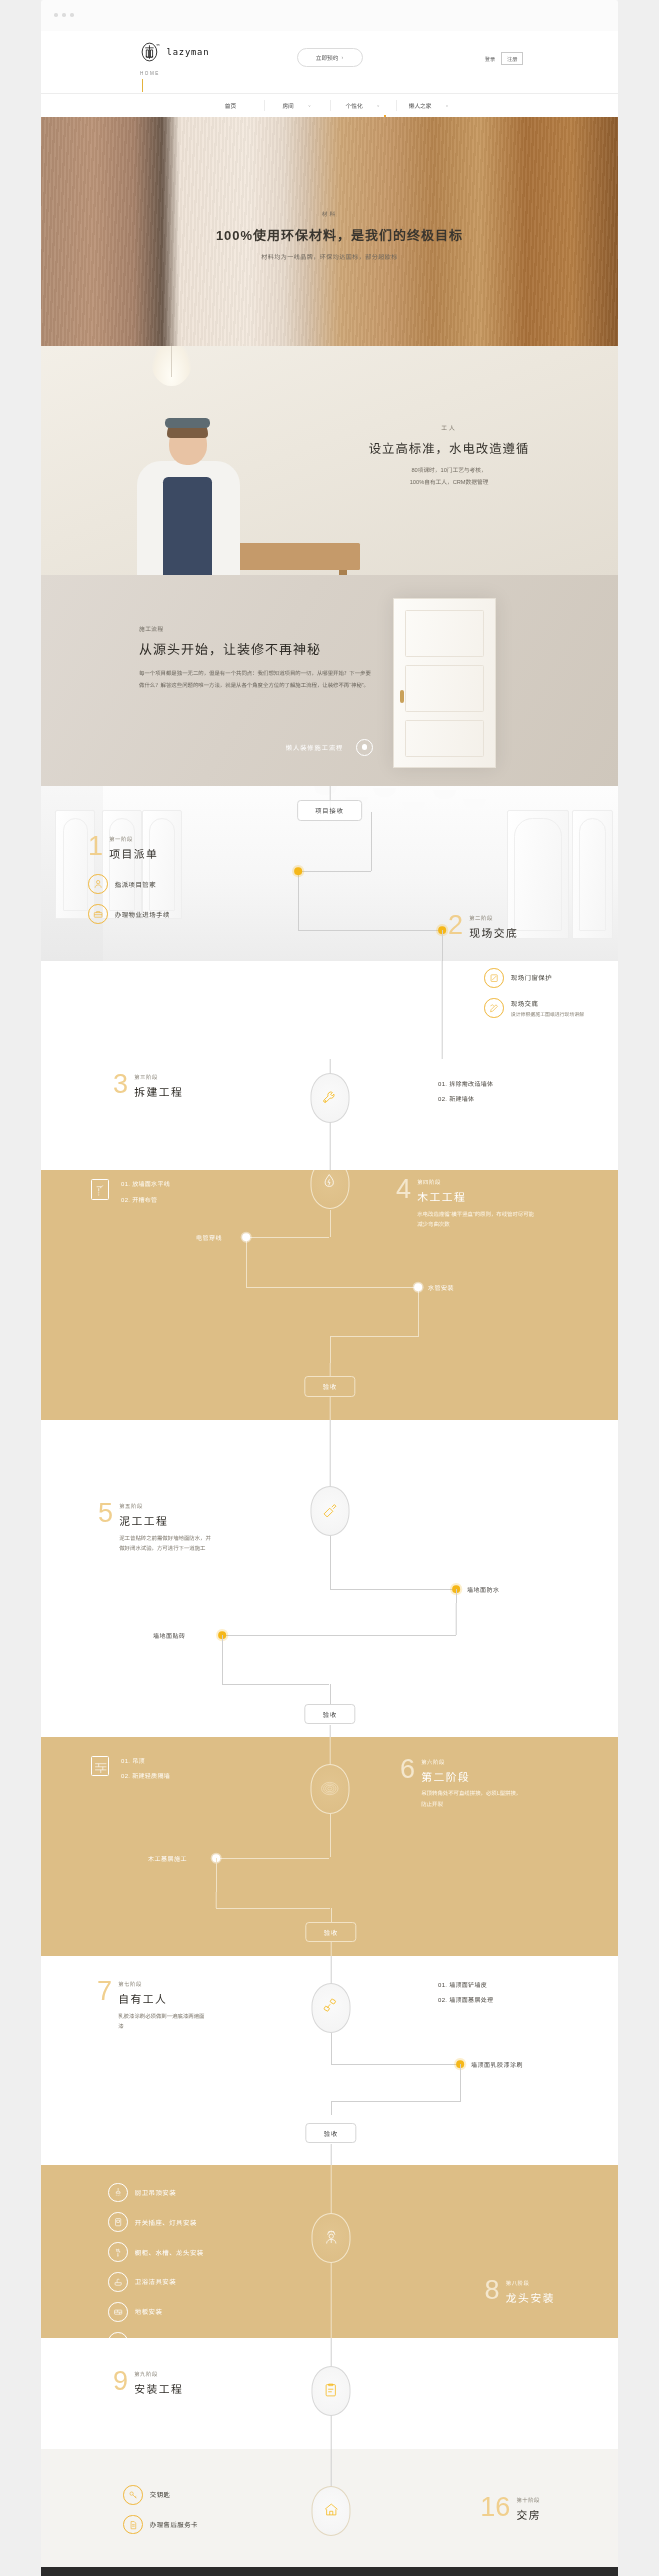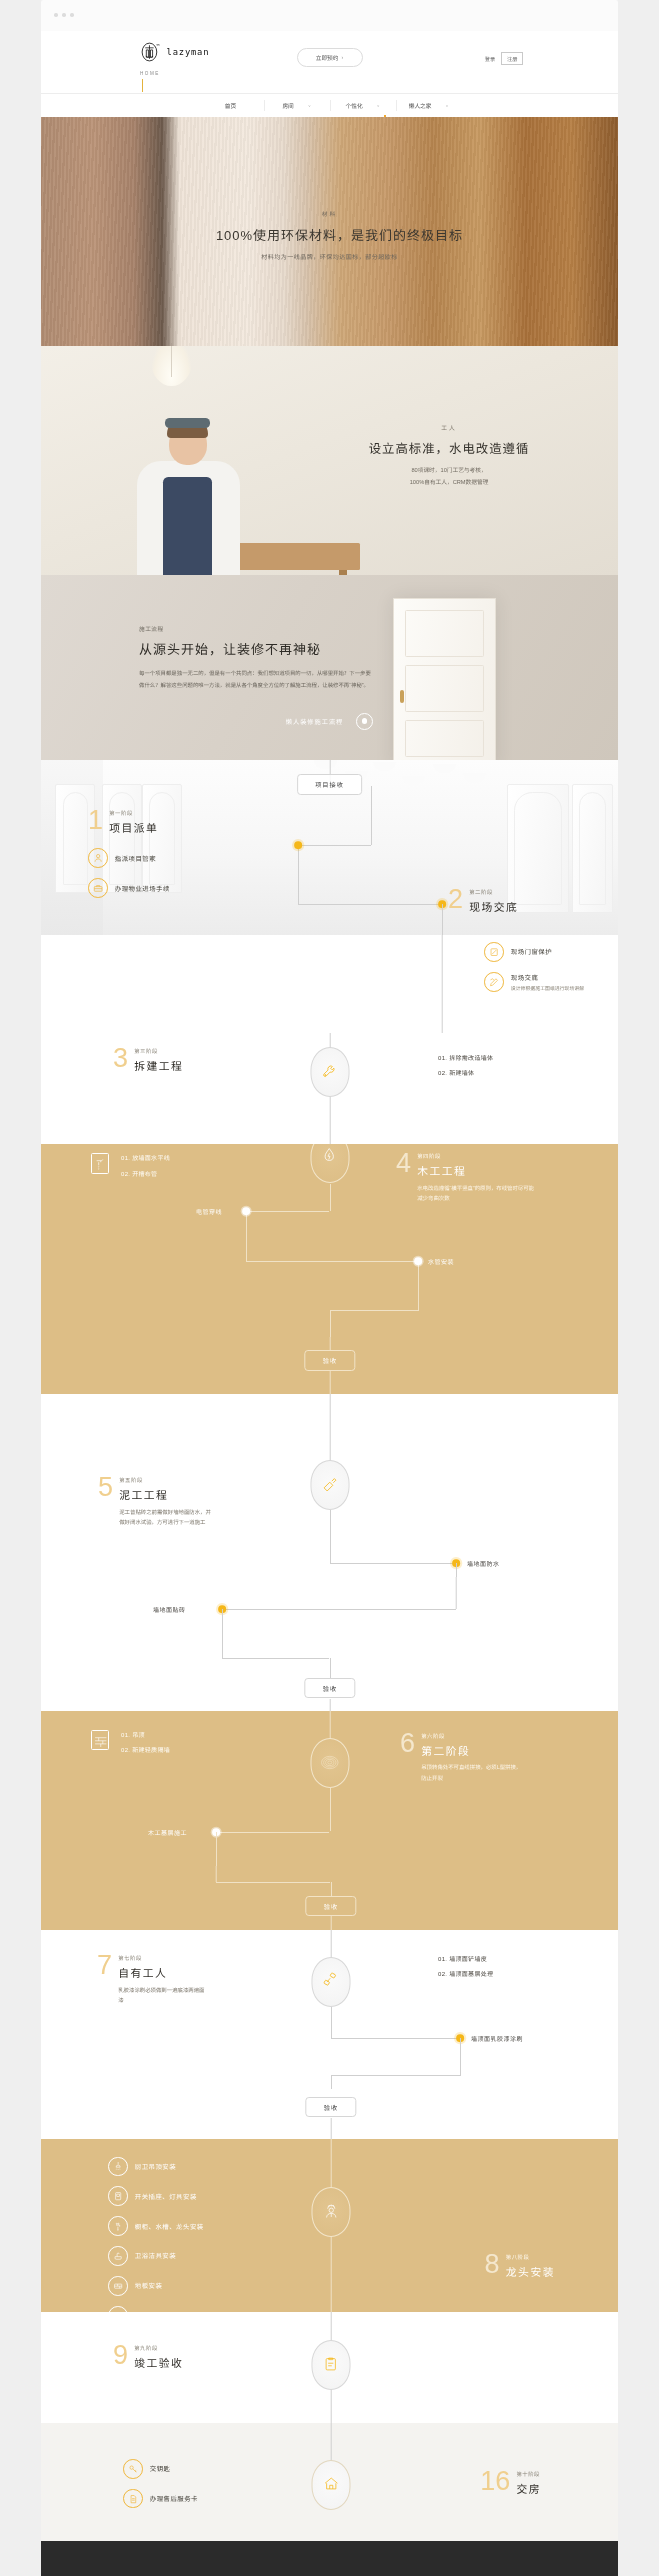--- a/index.html
+++ b/index.html
@@ -48,21 +48,21 @@
   .hero { height:229px; background:
       linear-gradient(90deg,
         #b08c72 0%, #bb9478 9%, #a8836b 16%, #6d5a4c 21%,
         #efe4d8 24%, #f3e9de 36%, #e8dbcd 42%, #d9c4ad 46%,
         #cfa878 52%, #c79a6a 60%, #b6854f 68%, #c89a62 76%,
         #a9713a 84%, #b67f45 92%, #8d5c2e 100%); }
   .hero::after{ content:""; position:absolute; inset:0;
       background:repeating-linear-gradient(92deg, rgba(255,255,255,.05) 0 1.5px, rgba(0,0,0,.035) 1.5px 3.6px); }
   .hero-txt { position:absolute; left:0; right:0; top:92px; text-align:center; z-index:3; }
   .hero-eyebrow { font-size:5.7px; color:#6b6256; letter-spacing:2.1px; margin-bottom:7.2px; }
-  .hero-h1 { font-size:13px; color:#3a362f; letter-spacing:1px; font-weight:400;padding-left:20px; }
+  .hero-h1 { font-size:13px; color:#3a362f; letter-spacing:1px; font-weight:700;padding-left:20px; }
   .hero-sub { font-size:6px; color:#6b655c; letter-spacing:0.5px; margin-top:8.2px; }
 
   
   .worker { height:229px; background:linear-gradient(160deg,#f3efe7 0%, #ece7dd 45%, #e3ddd2 100%); }
   .worker .lamp { position:absolute; left:110px; top:-9.3px; width:41px; height:49px;
       background:radial-gradient(ellipse at 50% 80%, #fffdf6 0%, #f6f0e3 60%, rgba(246,240,227,0) 72%);
       border-radius:0 0 60% 60%; }
   .worker .lamp-cord { position:absolute; left:130px; top:0; width:0.5px; height:31px; background:#d9d2c5; }
   .worker .person { position:absolute; left:66px; bottom:0; width:170px; height:170px; }
   .worker .head { position:absolute; left:62px; top:17.5px; width:38px; height:42px; border-radius:50% 50% 46% 46%; background:#e8c3a4; }
@@ -71,21 +71,21 @@
   .worker .torso { position:absolute; left:30px; top:56px; width:103px; height:116px; border-radius:24px 24px 0 0; background:#f4f3f0; }
   .worker .apron { position:absolute; left:56px; top:72px; width:49px; height:98px; background:#3c4a63; border-radius:5.2px 5.2px 0 0; }
   .worker .bench { position:absolute; left:31px; bottom:5.2px; width:222px; height:27px; background:#c59a6a; border-radius:1.5px; }
   .worker .bench-leg { position:absolute; bottom:-5.2px; width:7.2px; height:5.2px; background:#a9804f; }
   .worker-txt { position:absolute; right:61px; top:77px; text-align:center; width:216px; }
   .worker-eyebrow { font-size:5.7px; color:#7d766a; letter-spacing:2.1px; margin-bottom:7.2px; }
   .worker-h1 { font-size:12.4px; color:#34312b; letter-spacing:1px; font-weight:400; }
   .worker-sub { font-size:5.7px; color:#716b61; line-height:2; margin-top:8.2px; }
 
   
-  .intro { height:185px; background:linear-gradient(120deg,#dfd9d2 0%, #d8d1c8 40%, #cfc7bc 100%); }
+  .intro { height:211px; background:linear-gradient(120deg,#dfd9d2 0%, #d8d1c8 40%, #cfc7bc 100%); }
   .intro-txt { position:absolute; left:98px; top:49px; width:232px; }
   .intro-eyebrow { font-size:5.7px; color:#6f6a61; letter-spacing:0.5px; }
   .intro-h1 { font-size:13px; color:#2f2c27; letter-spacing:1px; font-weight:400; margin:6.2px 0 10.3px; }
   .intro-p { font-size:5.4px; color:#6b665d; line-height:2.05; }
   .door { position:absolute; right:122px; top:23px; width:103px; height:170px;
           background:linear-gradient(100deg,#fdfcf9,#f3efe8); border:0.5px solid #e7e1d7;
           box-shadow:0 0 18.5px rgba(0,0,0,.09); }
   .door .panel { position:absolute; left:11.3px; right:11.3px; border:0.5px solid #e8e2d8; border-radius:1.5px; }
   .door .p1 { top:11.3px; height:47px; } .door .p2 { top:66px; height:47px; } .door .p3 { top:121px; height:37px; }
   .door .knob { position:absolute; left:6.2px; top:91px; width:4.1px; height:13.4px; border-radius:2.1px; background:#c9a15a; }
@@ -656,21 +656,21 @@
             <path d="M12 6h8v3h-8z"></path>
             <path d="M11 16h10M11 21h7"></path>
         </svg>
       </span>
     </div>
     <div class="stage" style="left:72px; top:32px;">
       <div class="stage-row">
         <div class="num">9</div>
         <div>
           <div class="ph">第九阶段</div>
-          <div class="ttl">竣工验收</div>
+          <div class="ttl">安装工程</div>
         </div>
       </div>
     </div>
   </div>
 
   <div class="sec" style="height:118px; background:#f4f3f0;">
     <div class="spine" style="left:290px;top:0;height:49px;"></div>
     <div class="medal" style="left:290px;top:37px;border-color:#e2d7bf;">
       <span>
         <svg width="17.5" height="17.5" viewBox="0 0 34 34" fill="none" stroke="#f5b719" stroke-width="1.5">

